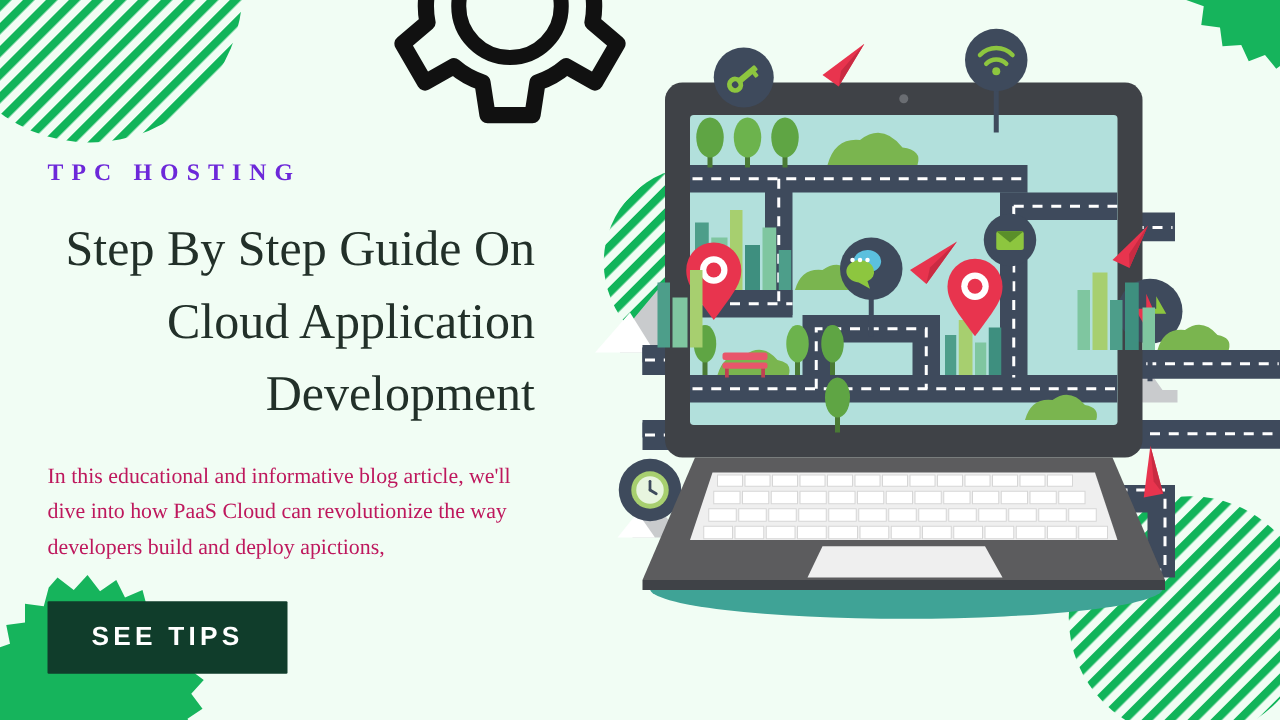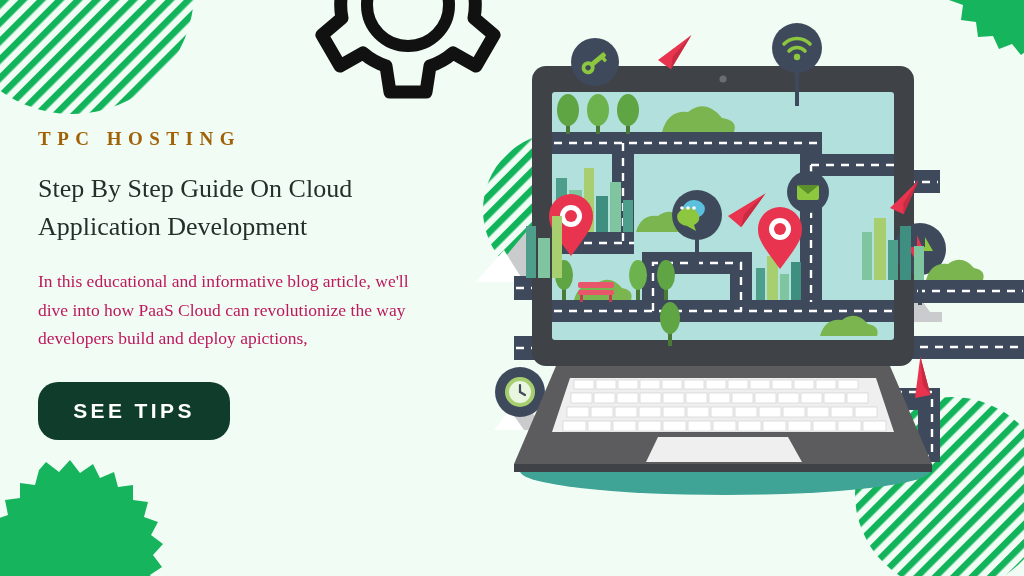--- a/index.html
+++ b/index.html
@@ -9,36 +9,36 @@
     font-family:"Liberation Sans",sans-serif;
   }
   .stage{position:absolute;inset:0;overflow:hidden;}
   .layer{position:absolute;inset:0;}
 
   
   .content{position:absolute;left:38px;top:128px;width:420px;z-index:40;}
   .eyebrow{
     font-family:"Liberation Serif",serif;
     font-weight:700;font-size:19px;letter-spacing:6.5px;
-    color:#a16207;margin:0 0 20px 0;
+    color:#6d28d9;margin:0 0 20px 0;
   }
   .headline{
     font-family:"Liberation Serif",serif;
-    font-weight:400;font-size:26px;line-height:1.45;
-    color:#223029;margin:0 0 22px 0;max-width:390px;
+    font-weight:400;font-size:40px;line-height:1.45;
+    color:#223029;margin:0 0 22px 0;max-width:390px;text-align:right;
   }
   .body-copy{
     font-family:"Liberation Serif",serif;
     font-size:17.5px;line-height:1.62;color:#be185d;
     margin:0 0 30px 0;max-width:400px;
   }
   .cta{
     display:inline-flex;align-items:center;justify-content:center;
     background:#103d2b;color:#ffffff;border:none;
-    width:192px;height:58px;border-radius:20px;
+    width:192px;height:58px;border-radius:1px;
     font-family:"Liberation Sans",sans-serif;
     font-weight:700;font-size:21px;letter-spacing:3.4px;
     cursor:pointer;
   }
 
   
   .illus{position:absolute;left:470px;top:0;width:554px;height:576px;z-index:30;}
   svg{display:block;overflow:visible;}
 </style>
 </head>

